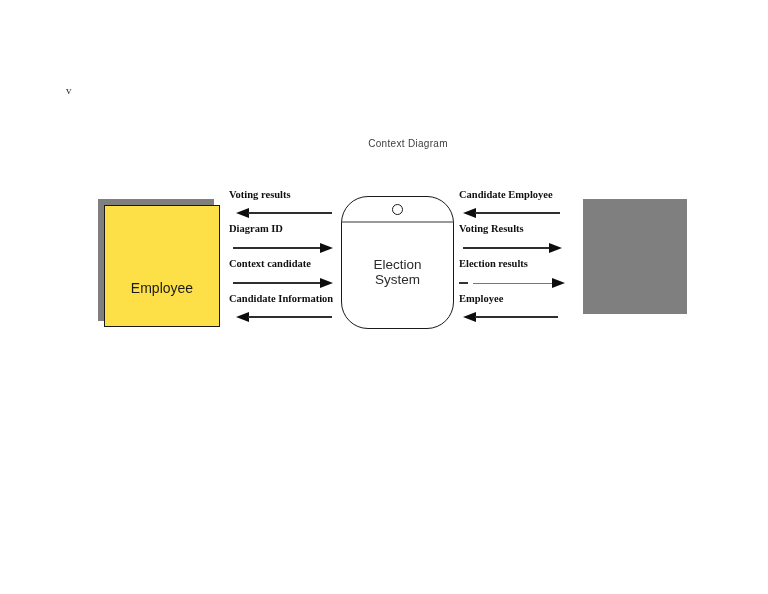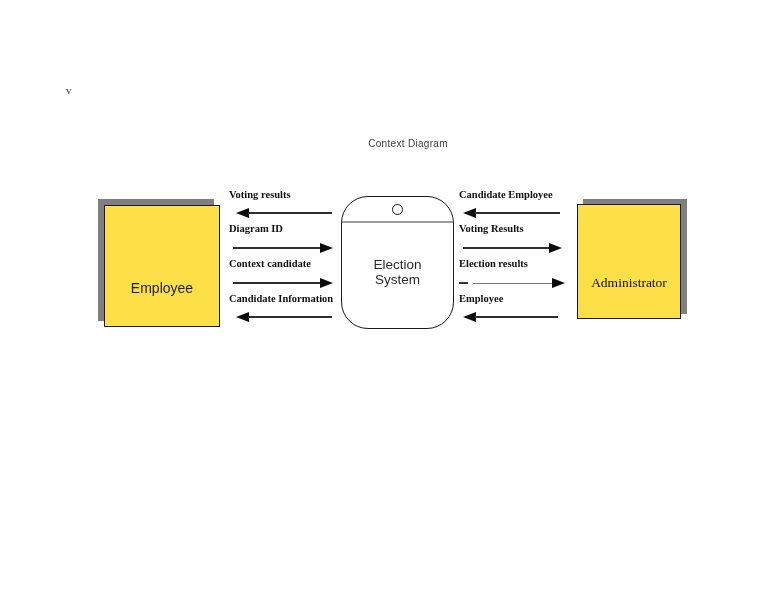--- a/index.html
+++ b/index.html
@@ -78,23 +78,20 @@
 
   <div class="entity employee">
     <div class="shadow"></div>
     <div class="box">
       <span class="entity-label">Employee</span>
     </div>
   </div>
 
   <div class="entity administrator">
     <div class="shadow"></div>
-    <div class="box">
-      <span class="entity-label">Administrator</span>
-    </div>
   </div>
 
   <div class="process">
     <div class="process-circle"></div>
     <div class="process-divider"></div>
     <div class="process-label">
       <span>Election</span><br>
       <span>System</span>
     </div>
   </div>

